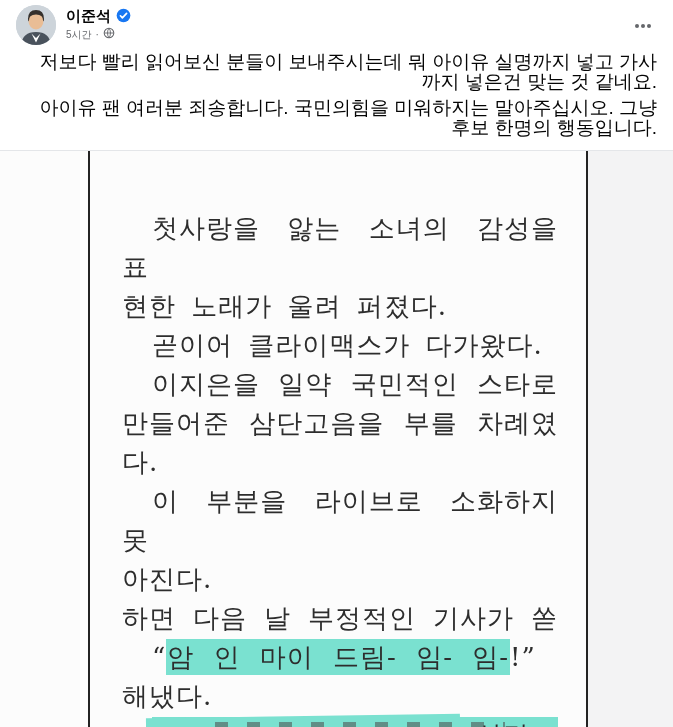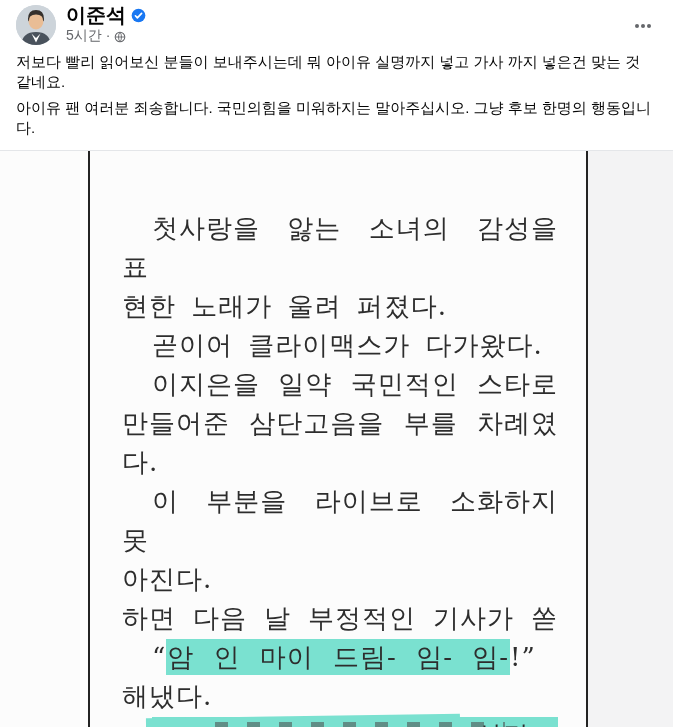--- a/index.html
+++ b/index.html
@@ -9,27 +9,27 @@
     -webkit-font-smoothing:antialiased;
   }
   .fb-post{width:673px;height:727px;position:relative;background:#fff;}
 
   
   .post-header{display:flex;align-items:flex-start;padding:5px 16px 0;position:relative;}
   .avatar{width:40px;height:40px;border-radius:50%;overflow:hidden;flex:0 0 40px;cursor:pointer;background:#cfd6dd;}
   .avatar svg{display:block;}
   .header-text{margin-left:10px;padding-top:1px;}
   .name-row{display:flex;align-items:center;gap:5px;}
-  .author{font-size:20px;font-weight:700;color:#050505;cursor:pointer;line-height:19px;}
+  .author{font-size:15px;font-weight:700;color:#050505;cursor:pointer;line-height:19px;}
   .verified{display:flex;align-items:center;}
-  .meta-row{display:flex;align-items:flex-end;gap:4px;font-size:14px;color:#65676B;margin-top:2px;line-height:16px;}
+  .meta-row{display:flex;align-items:flex-start;gap:4px;font-size:10px;color:#65676B;margin-top:2px;line-height:16px;}
   .menu-btn{position:absolute;right:16px;top:12px;cursor:pointer;padding:4px;border-radius:50%;}
 
   
-  .post-text{padding:7px 16px 0;font-size:15px;line-height:20px;color:#050505;}
+  .post-text{padding:7px 16px 0;font-size:19px;line-height:20px;color:#050505;text-align:right;}
   .post-text p{margin:0 0 6px;}
 
   
   .post-photo{
     position:relative;margin-top:12px;border-top:1px solid #e4e6e9;
     height:576px;background:#fcfcfc;overflow:hidden;cursor:pointer;
   }
   .right-strip{position:absolute;top:0;bottom:0;left:588px;right:0;background:#f3f3f4;}
   .page-edge{position:absolute;top:0;bottom:0;width:2px;background:#232323;}
   .page-edge.left{left:88px;}

